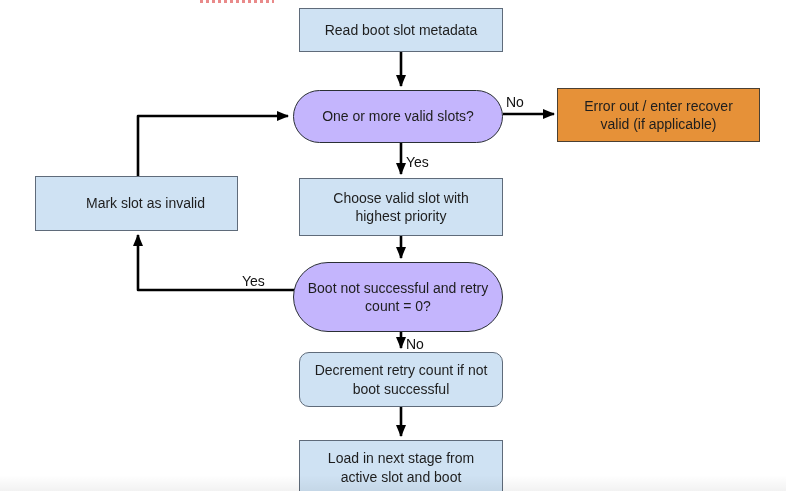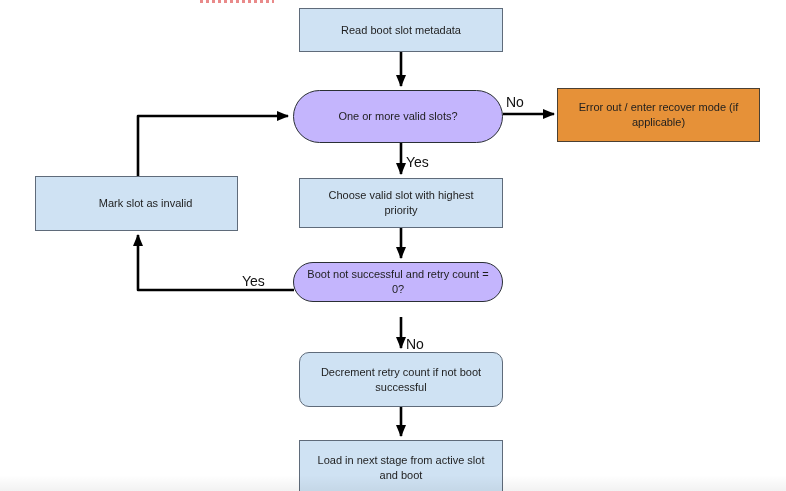--- a/index.html
+++ b/index.html
@@ -4,32 +4,32 @@
 <style>
   html,body { margin:0; padding:0; background:#ffffff; }
   #canvas {
     position:relative; width:786px; height:491px; overflow:hidden;
     background:#ffffff;
     font-family:"Liberation Sans", sans-serif;
   }
   .node {
     position:absolute; display:flex; align-items:center; justify-content:center;
     text-align:center; box-sizing:border-box; padding:2px 12px;
-    font-size:11px; line-height:1.32; color:#1e1e1e;
+    font-size:14px; line-height:1.32; color:#1e1e1e;
   }
   .rect-blue   { background:#cfe2f3; border:1.5px solid #5f6b7a; }
   .stadium     { background:#c4b5fd; border:1.5px solid #2a2f35; border-radius:999px; }
   .rect-orange { background:#e69138; border:1.5px solid #4a4033; }
 
   #n-read   { left:299px; top:8px;   width:204px; height:44px; }
   #n-valid  { left:293px; top:90px;  width:210px; height:53px; }
   #n-error  { left:557px; top:88px;  width:203px; height:54px; }
-  #n-choose { left:299px; top:178px; width:204px; height:50px; }
+  #n-choose { left:299px; top:178px; width:204px; height:58px; }
   #n-mark   { left:35px;  top:176px; width:203px; height:55px;padding-left:30px; }
-  #n-boot   { left:293px; top:262px; width:210px; height:40px; }
+  #n-boot   { left:293px; top:262px; width:210px; height:70px; }
   #n-decr   { left:299px; top:352px; width:204px; height:55px;border-radius:10px; }
   #n-load   { left:299px; top:440px; width:204px; height:55px; }
 
   .edge-label {
     position:absolute; font-size:14px; color:#111111; white-space:nowrap;margin-top:8px;
   }
   #lbl-no-top   { left:506px; top:86px; }
   #lbl-yes-mid  { left:406px; top:146px; }
   #lbl-yes-left { left:242px; top:265px; }
   #lbl-no-mid   { left:406px; top:328px; }
@@ -68,21 +68,21 @@
       <line x1="401" y1="407" x2="401" y2="436" marker-end="url(#ah)"></line>
       <polyline points="294,290 138,290 138,235" marker-end="url(#ah)"></polyline>
       <polyline points="138,176 138,116 288,116" marker-end="url(#ah)"></polyline>
     </g>
   </svg>
 
   <div id="n-read" class="node rect-blue">Read boot slot metadata</div>
 
   <div id="n-valid" class="node stadium">One or more valid slots?</div>
 
-  <div id="n-error" class="node rect-orange">Error out / enter recover mode (if applicable)</div>
+  <div id="n-error" class="node rect-orange">Error out / enter recover valid (if applicable)</div>
 
   <div id="n-choose" class="node rect-blue">Choose valid slot with highest priority</div>
 
   <div id="n-mark" class="node rect-blue">Mark slot as invalid</div>
 
   <div id="n-boot" class="node stadium">Boot not successful and retry count = 0?</div>
 
   <div id="n-decr" class="node rect-blue">Decrement retry count if not boot successful</div>
 
   <div id="n-load" class="node rect-blue">Load in next stage from active slot and boot</div>

